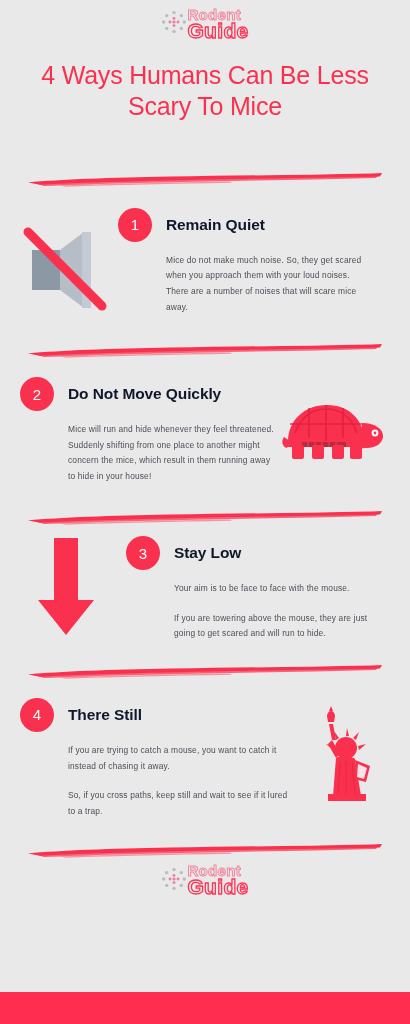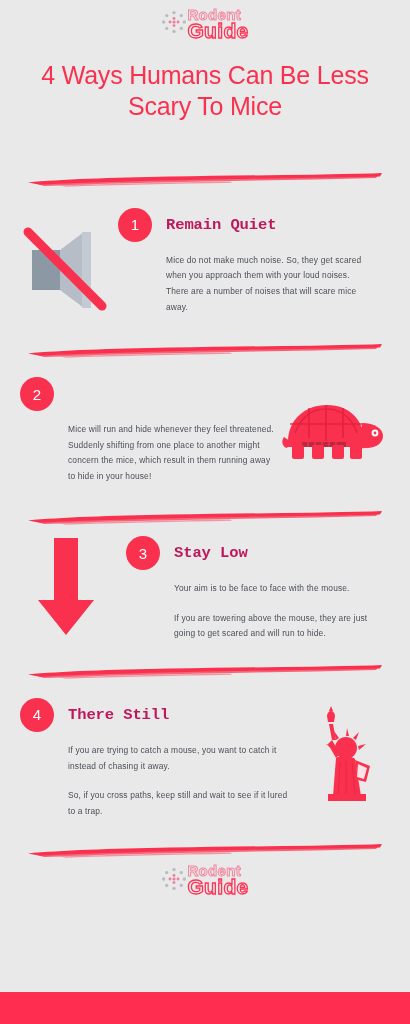--- a/index.html
+++ b/index.html
@@ -86,25 +86,24 @@
     border-radius: 50%;
     background: #f9314e;
     color: #ffffff;
     font-size: 15px;
     font-weight: normal;
     display: flex;
     align-items: center;
     justify-content: center;
   }
   .sec-title {
-    color: #be185d;
+    color: #0f172a;
     font-size: 15.5px;
     font-weight: bold;
     letter-spacing: -0.1px;
-    font-family: Liberation Mono, monospace;
   }
   .paras { margin-top: 11px; }
   .para {
     color: #4a4f57;
     font-size: 8.4px;
     line-height: 1.85;
     letter-spacing: 0.15px;
   }
   .para + .para { margin-top: 14px; }
 
@@ -192,20 +191,21 @@
     <path d="M8,14.5 C40,11.6 90,9.6 150,8.6 C215,7.5 280,7.0 352,5.4 L362,5.0 L360,8.6 C300,10.2 250,10.4 190,11.6 C130,12.8 70,14.4 20,16.8 Z" fill="#f9314e"></path>
     <path d="M18,16.2 C60,13.8 120,12.2 185,11.0 C250,9.8 305,9.4 358,7.6 L356,10.0 C300,11.8 245,12.2 185,13.4 C125,14.6 65,16.0 24,18.0 Z" fill="#f9314e" opacity="0.72"></path>
     <path d="M40,17.4 C90,15.6 150,14.2 210,13.4 L212,14.8 C155,15.8 95,17.0 46,18.7 Z" fill="#f9314e" opacity="0.45"></path>
   </svg>
 
   <div class="section sec2" style="margin-top:16px">
     <div class="sec-row">
       <div class="body-col">
         <div class="head-row">
           <span class="badge">2</span>
+          <span class="sec-title">Do Not Move Quickly</span>
         </div>
         <div class="paras">
           <p class="para">Mice will run and hide whenever they feel threatened. Suddenly shifting from one place to another might concern the mice, which result in them running away to hide in your house!</p>
         </div>
       </div>
       <div class="art" style="width:110px;padding-top:16px">
         <svg width="106" height="70" viewBox="0 0 106 70">
           <path d="M6,48 C6,28 22,12 45,12 C68,12 82,28 82,48 Z" fill="#f9314e"></path>
           <g stroke="#e01f3d" stroke-width="1.6" fill="none" opacity="0.85">
             <path d="M13,40 C20,22 32,16 44,16 C57,16 69,23 75,40"></path>

